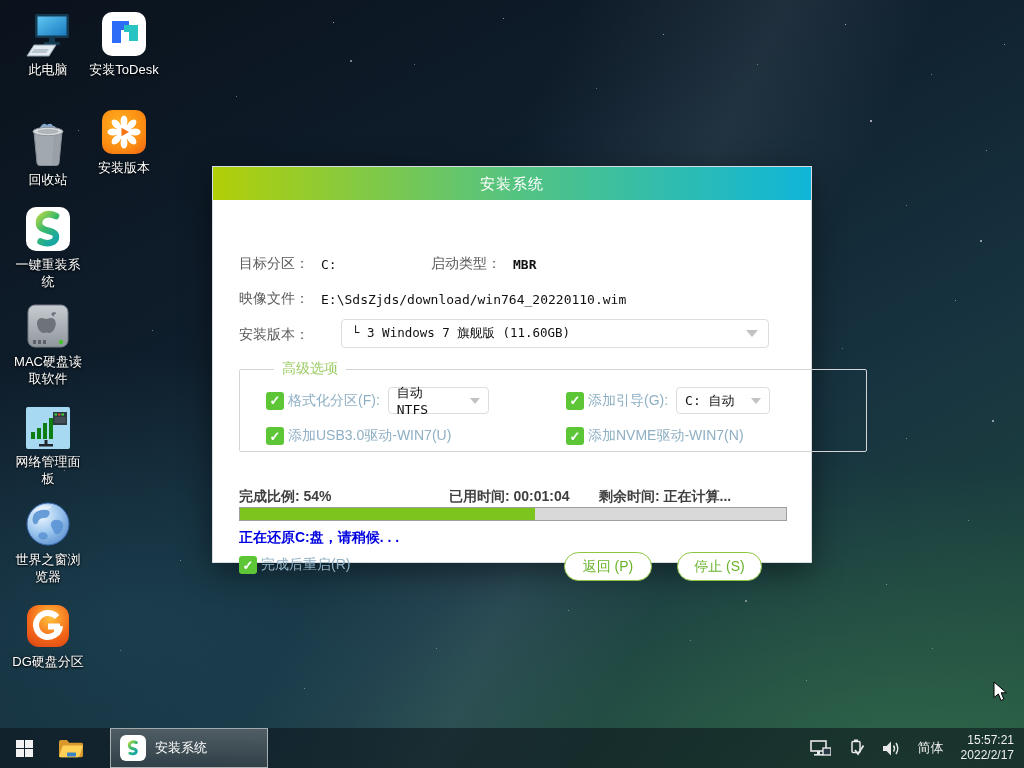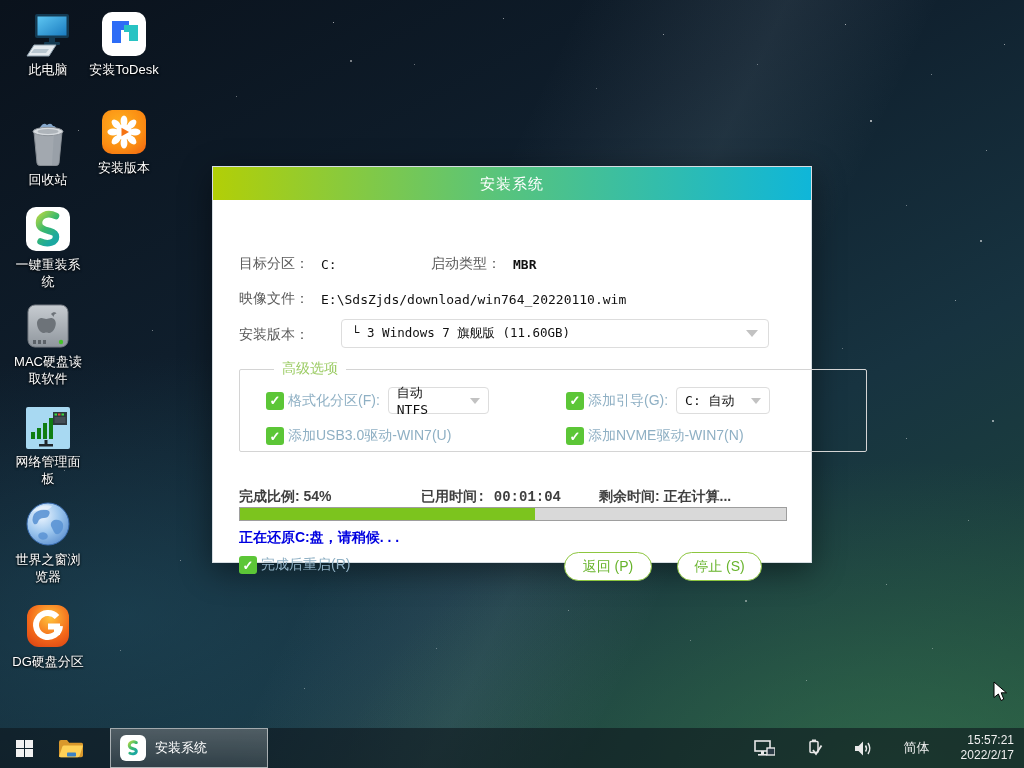--- a/index.html
+++ b/index.html
@@ -74,21 +74,21 @@
   .cb { width:18px; height:18px; background:#5cc637; border-radius:3px; display:inline-flex;
         align-items:center; justify-content:center; margin-right:4px; flex:0 0 auto; cursor:pointer; }
   .cb::after { content:"✓"; color:#fff; font-size:13px; font-weight:bold; line-height:1; }
   .cb-label { color:#8fb0c4; font-size:14px; }
   .mini-select { height:27px; border:1px solid #ddd; border-radius:4px; background:#fff;
     display:flex; align-items:center; padding:0 8px; margin-left:8px; cursor:pointer; }
   .mini-select .val { margin-right:10px; font-size:13px; }
 
   .prog-labels { position:absolute; left:0; top:288px; width:100%; font-weight:bold; color:#3f3f3f; font-size:14px; }
   .prog-labels span { position:absolute; white-space:nowrap; }
-  .pl-a { left:26px; } .pl-b { left:208px;font-family:Liberation Mono, monospace; } .pl-c { left:386px; }
+  .pl-a { left:26px; } .pl-b { left:236px; } .pl-c { left:386px; }
   .prog-track { position:absolute; left:26px; top:307px; width:548px; height:14px;
     background:#d9d9d9; border:1px solid #9e9e9e; }
   .prog-fill { height:100%; background:#7cc41e; width:0; }
   .status-line { position:absolute; left:26px; top:329px; color:#0000e0; font-weight:bold; font-size:14px; }
 
   .footer-cb { position:absolute; left:26px; top:356px; display:flex; align-items:center; }
   .btn { position:absolute; top:352px; height:29px; border:1px solid #8dc63f; border-radius:15px;
     background:#fff; color:#68b42c; font-size:14px; display:flex; align-items:center; justify-content:center;
     cursor:pointer; font-family:"Liberation Sans", sans-serif; }
   .btn-back { left:351px; width:88px; }
@@ -98,21 +98,21 @@
   .taskbar { position:absolute; left:0; bottom:0; width:1024px; height:40px;
     background:rgba(13,21,29,.60); display:flex; align-items:stretch; z-index:5; }
   .tb-btn { width:48px; display:flex; align-items:center; justify-content:center; cursor:pointer; }
   .tb-btn.explorer { width:46px; }
   .task-active { margin-left:16px; width:158px; display:flex; align-items:center; gap:9px; padding:0 9px;
     background:linear-gradient(rgba(255,255,255,.26), rgba(255,255,255,.13));
     border:1px solid rgba(255,255,255,.55); cursor:pointer; }
   .task-icon-bg { width:26px; height:26px; background:#fff; border-radius:6px;
     display:flex; align-items:center; justify-content:center; }
   .task-label { color:#fff; font-size:13px; }
-  .tray { margin-left:auto; display:flex; align-items:center; gap:31px; padding-right:10px; }
+  .tray { margin-left:auto; display:flex; align-items:center; gap:17px; padding-right:10px; }
   .tray-ico { display:flex; align-items:center; cursor:pointer; }
   .ime { color:#f0f0f0; font-size:13px; cursor:pointer; }
   .clock { color:#f0f0f0; font-size:12px; line-height:15px; text-align:right; cursor:pointer; }
 
   .cursor { position:absolute; left:993px; top:681px; z-index:9; pointer-events:none; }
 </style>
 </head>
 <body>
 
 <div id="desktop">

